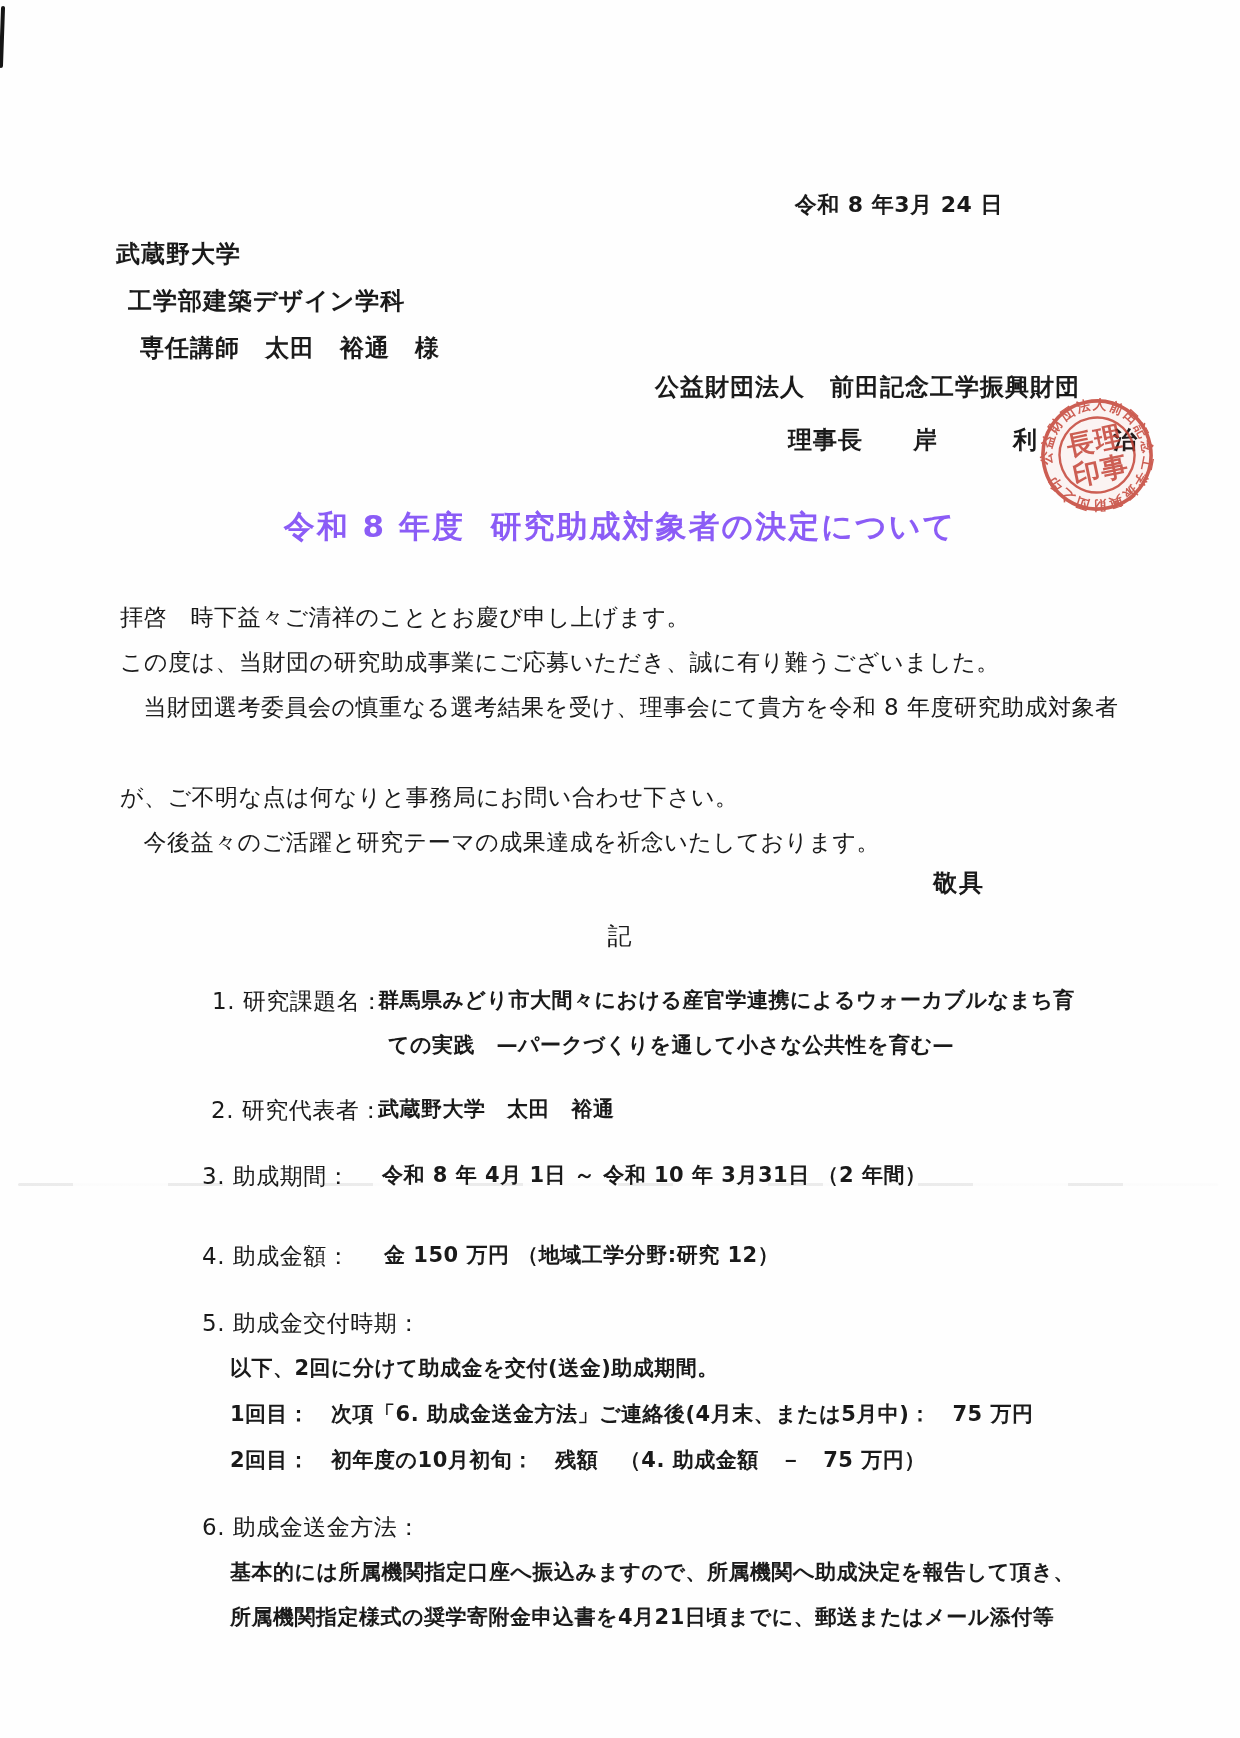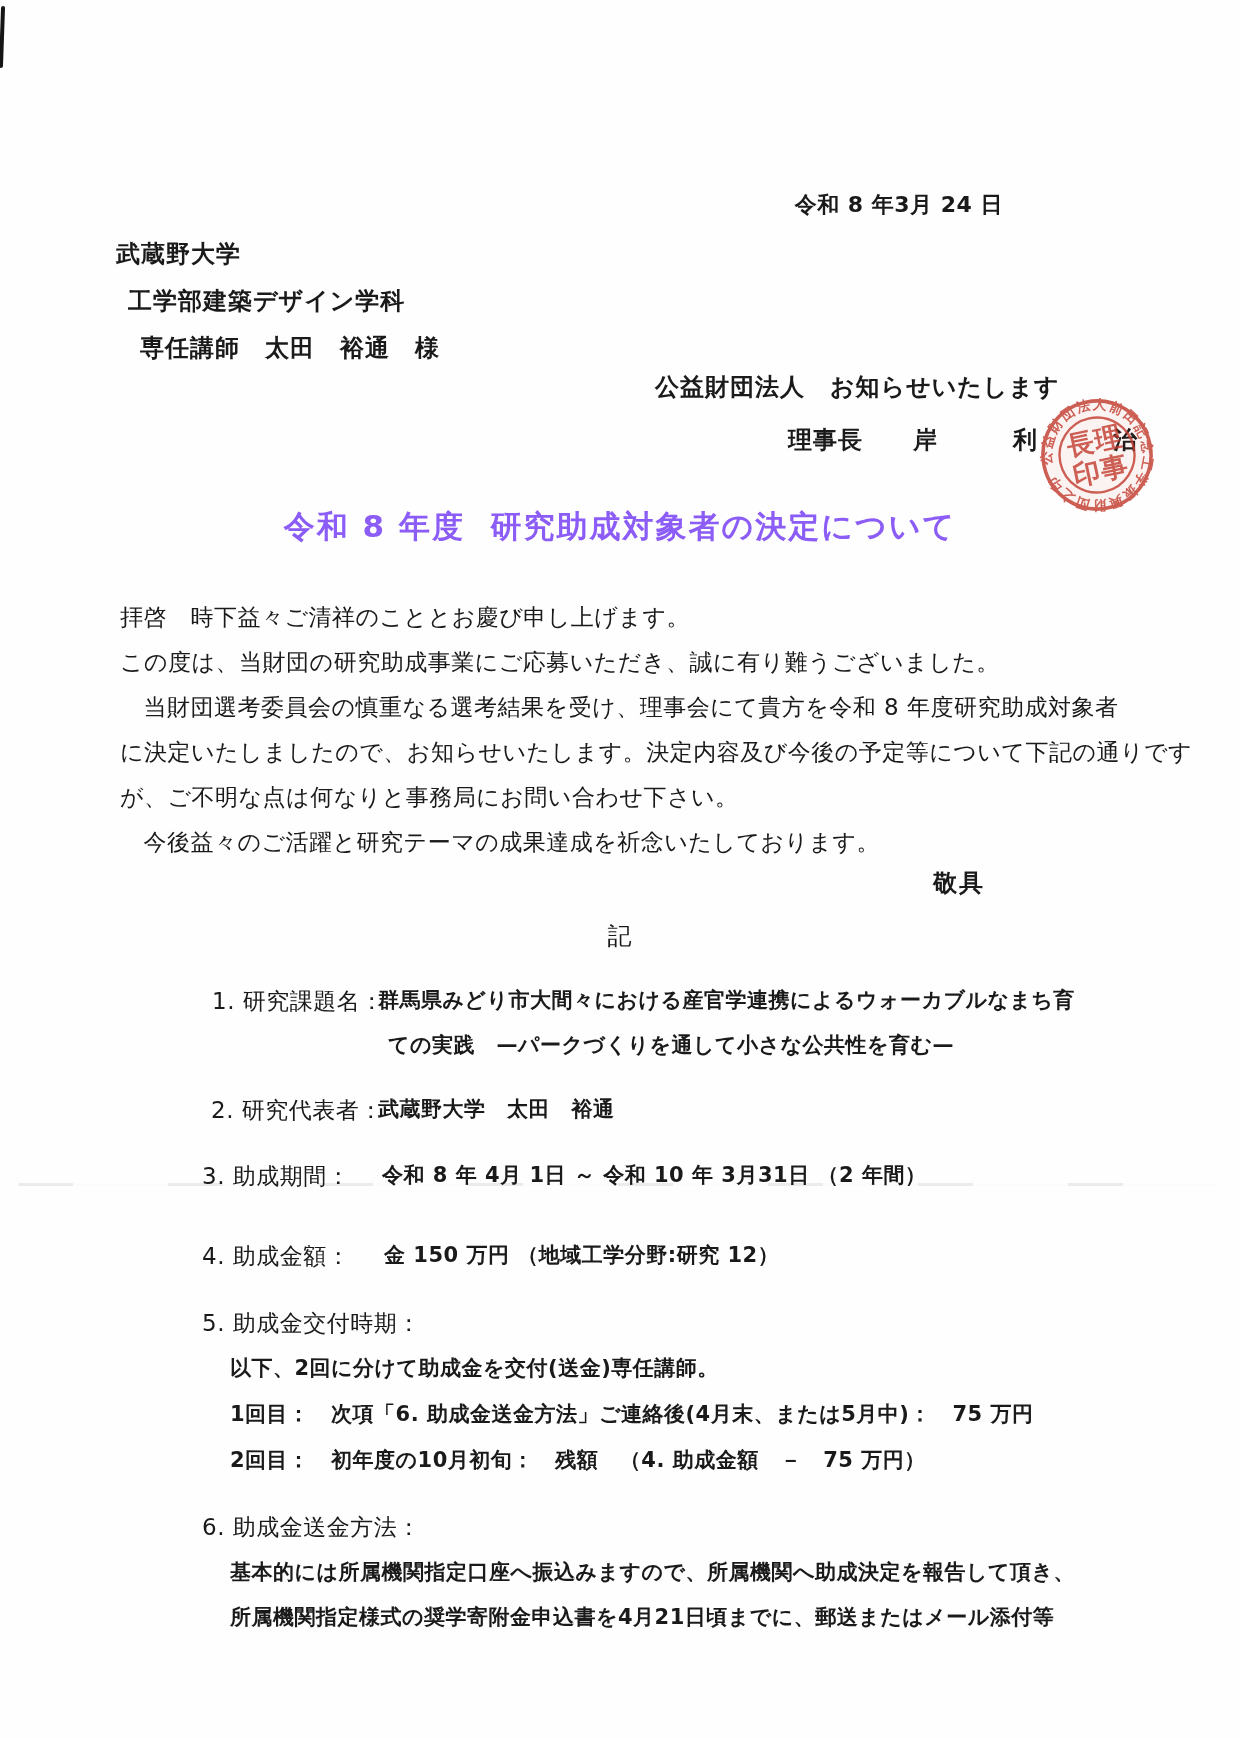--- a/index.html
+++ b/index.html
@@ -56,21 +56,21 @@
 
   <div class="artifact-sliver"></div>
   <div class="artifact-scratch"></div>
 
   <div class="line date-line" style="top:192px;right:237px;font-weight:bold;">令和 8 年3月 24 日</div>
 
   <div class="line recipient-line" style="top:240px;left:116px;font-family:Liberation Serif, serif;">武蔵野大学</div>
   <div class="line recipient-line" style="top:287px;left:128px;">工学部建築デザイン学科</div>
   <div class="line recipient-line" style="top:334px;left:140px;">専任講師　太田　裕通　様</div>
 
-  <div class="line sender-line" style="top:373px;left:655px;">公益財団法人　お知らせいたします</div>
+  <div class="line sender-line" style="top:373px;left:655px;">公益財団法人　前田記念工学振興財団</div>
   <div class="line sender-line" style="top:426px;left:788px;">理事長　　岸　　　利　　　治</div>
 
   <svg class="seal" style="left:1038px;top:396px;width:118px;height:118px;" viewBox="0 0 118 118">
     <g transform="rotate(-12 59 59)" opacity="0.82">
       <circle cx="59" cy="59" r="55" fill="#c23b2e" opacity="0.07"></circle>
       <circle cx="59" cy="59" r="54" fill="none" stroke-width="3.6" stroke="#c23b2e"></circle>
       <circle cx="59" cy="59" r="37.5" fill="none" stroke-width="2.4" stroke="#c23b2e"></circle>
       <defs>
         <path id="sealRingPath" d="M59,59 m-46,0 a46,46 0 1,1 92,0 a46,46 0 1,1 -92,0"></path>
       </defs>
@@ -84,21 +84,20 @@
         <text x="45" y="84" fill="#c23b2e">印</text>
       </g>
     </g>
   </svg>
 
   <div class="doc-title" style="top:506px;">令和 8 年度  研究助成対象者の決定について</div>
 
   <div class="line" style="top:604px;left:120px;">拝啓　時下益々ご清祥のこととお慶び申し上げます。</div>
   <div class="line" style="top:649px;left:120px;">この度は、当財団の研究助成事業にご応募いただき、誠に有り難うございました。</div>
   <div class="line" style="top:694px;left:120px;">　当財団選考委員会の慎重なる選考結果を受け、理事会にて貴方を令和 8 年度研究助成対象者</div>
-  <div class="line" style="top:739px;left:120px;">に決定いたしましたので、お知らせいたします。決定内容及び今後の予定等について下記の通りです</div>
   <div class="line" style="top:784px;left:120px;">が、ご不明な点は何なりと事務局にお問い合わせ下さい。</div>
   <div class="line" style="top:829px;left:120px;">　今後益々のご活躍と研究テーマの成果達成を祈念いたしております。</div>
 
   <div class="line closing-line" style="top:869px;right:255px;">敬具</div>
 
   <div class="centered-line" style="top:920px;">記</div>
 
   <div class="line item-label" style="top:988px;left:212px;">1. 研究課題名：</div>
   <div class="line item-content" style="top:988px;left:378px;">群馬県みどり市大間々における産官学連携によるウォーカブルなまち育</div>
   <div class="line item-content" style="top:1033px;left:388px;">ての実践　—パークづくりを通して小さな公共性を育む—</div>
@@ -106,21 +105,21 @@
   <div class="line item-label" style="top:1097px;left:202px;margin-left:9px;">2. 研究代表者：</div>
   <div class="line item-content" style="top:1097px;left:378px;">武蔵野大学　太田　裕通</div>
 
   <div class="line item-label" style="top:1163px;left:202px;">3. 助成期間：</div>
   <div class="line item-content" style="top:1163px;left:382px;">令和 8 年 4月 1日 ～ 令和 10 年 3月31日 （2 年間）</div>
 
   <div class="line item-label" style="top:1243px;left:202px;">4. 助成金額：</div>
   <div class="line item-content" style="top:1243px;left:384px;">金 150 万円 （地域工学分野:研究 12）</div>
 
   <div class="line item-label" style="top:1310px;left:202px;">5. 助成金交付時期：</div>
-  <div class="line item-content" style="top:1356px;left:230px;">以下、2回に分けて助成金を交付(送金)専任講師。</div>
+  <div class="line item-content" style="top:1356px;left:230px;">以下、2回に分けて助成金を交付(送金)助成期間。</div>
   <div class="line item-content" style="top:1402px;left:230px;">1回目：　次項「6. 助成金送金方法」ご連絡後(4月末、または5月中)：　75 万円</div>
   <div class="line item-content" style="top:1448px;left:230px;">2回目：　初年度の10月初旬：　残額　（4. 助成金額　－　75 万円）</div>
 
   <div class="line item-label" style="top:1514px;left:202px;">6. 助成金送金方法：</div>
   <div class="line item-content" style="top:1560px;left:230px;">基本的には所属機関指定口座へ振込みますので、所属機関へ助成決定を報告して頂き、</div>
   <div class="line item-content" style="top:1605px;left:230px;">所属機関指定様式の奨学寄附金申込書を4月21日頃までに、郵送またはメール添付等</div>
 
 </div>
 
 </body></html>

